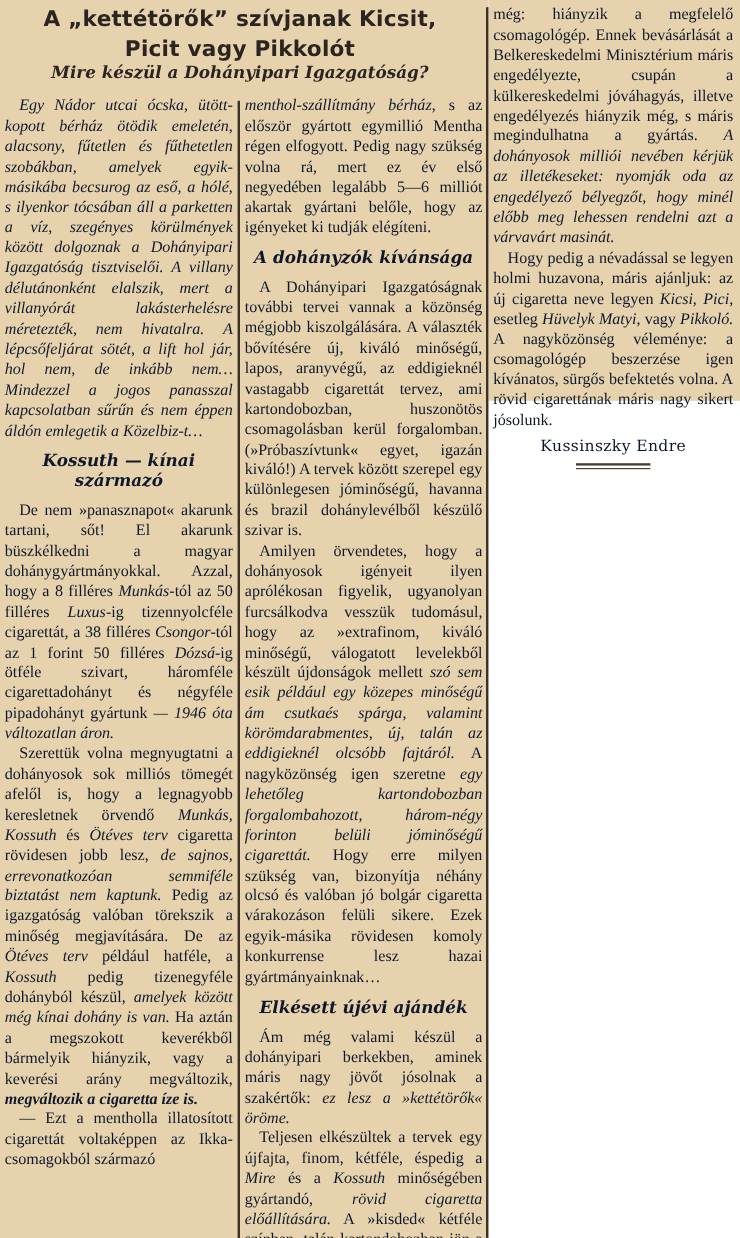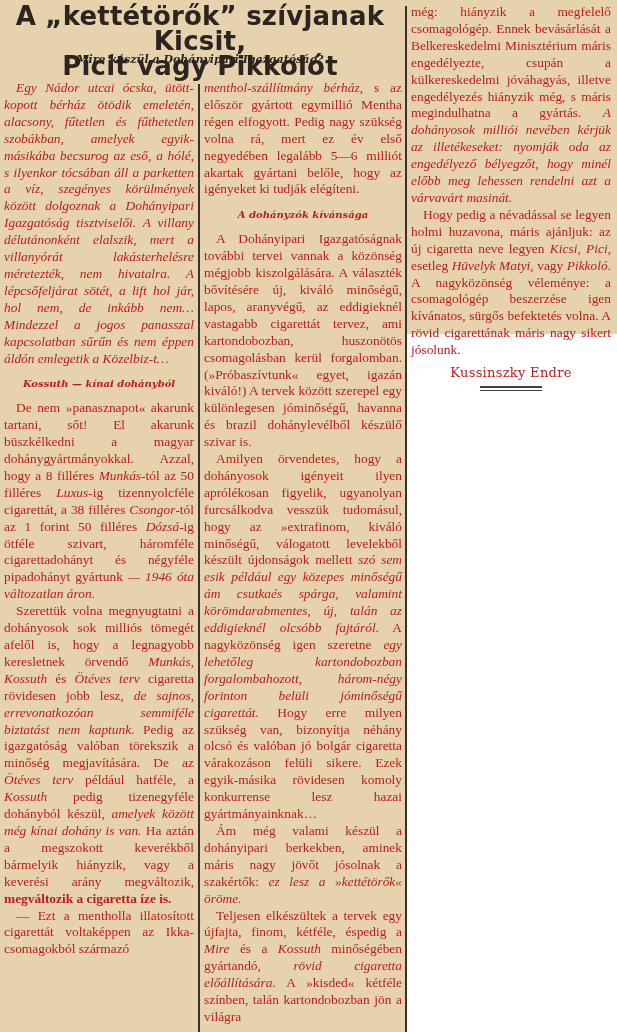--- a/index.html
+++ b/index.html
@@ -15,40 +15,40 @@
   .clip-right {
     position:absolute; left:407px; top:0; width:210px; height:334px;
     background:#e6d3ae;
   }
   .rule-v {
     position:absolute; width:2px; background:#3b3127;
   }
   .headline {
     position:absolute; left:0; top:0; width:400px; text-align:center;
     font-family:"DejaVu Sans", sans-serif; font-weight:bold; color:#2b2420;
-    font-size:26px; line-height:25px; letter-spacing:0.2px;
+    font-size:18px; line-height:25px; letter-spacing:0.2px;
   }
   .headline .h1 { margin-top:4px; }
   .subhead {
     position:absolute; left:0; top:53px; width:400px; text-align:center;
     font-family:"DejaVu Serif", serif; font-weight:bold; font-style:italic;
-    font-size:11px; color:#2b2420;
+    font-size:14px; color:#2b2420;
   }
   .col {
-    position:absolute; font-family:"Liberation Serif", serif; color:#b91c1c;
+    position:absolute; font-family:"Liberation Serif", serif; color:#0f172a;
     font-size:13.4px; line-height:16.9px; text-align:justify;
     hyphens:manual;
   }
   .col p { margin:0; text-indent:12px; }
   .col p.noindent { text-indent:0; }
   .col .it { font-style:italic; }
-  .col .bi { font-weight:bold; }
+  .col .bi { font-style:italic; font-weight:bold; }
   .sec {
     font-family:"DejaVu Serif", serif; font-weight:bold; font-style:italic;
-    text-align:center; font-size:10px; margin:9px 0 7px 0; text-indent:0;
+    text-align:center; font-size:14px; margin:9px 0 7px 0; text-indent:0;
   }
   .sig {
     text-align:center; font-weight:normal; font-family:"DejaVu Serif", serif;
     font-size:13px; margin-top:6px; letter-spacing:0.3px;
   }
   .sig-rule { width:62px; margin:4px auto 0 auto; border-top:2px solid #4a3f36; border-bottom:1px solid #4a3f36; height:2px; }
 </style>
 </head>
 <body>
 
@@ -60,31 +60,32 @@
 <div class="rule-v" style="left:405px; top:6px; height:1026px;"></div>
 
 <div class="headline">
   <div class="h1">A „kettétörők” szívjanak Kicsit,</div>
   <div>Picit vagy Pikkolót</div>
 </div>
 <div class="subhead">Mire készül a Dohányipari Igazgatóság?</div>
 
 <div class="col" style="left:4px; top:80px; width:190px;">
   <p class="it">Egy Nádor utcai ócska, ütött-kopott bérház ötödik emeletén, alacsony, fűtetlen és fűthetetlen szobákban, amelyek egyik-másikába becsurog az eső, a hólé, s ilyenkor tócsában áll a parketten a víz, szegényes körülmények között dolgoznak a Dohányipari Igazgatóság tisztviselői. A villany délutánonként elalszik, mert a villanyórát lakásterhelésre méretezték, nem hivatalra. A lépcsőfeljárat sötét, a lift hol jár, hol nem, de inkább nem… Mindezzel a jogos panasszal kapcsolatban sűrűn és nem éppen áldón emlegetik a Közelbiz-t…</p>
-  <div class="sec">Kossuth — kínai dohányból</div>
+  <div class="sec">Kossuth — kínai származó</div>
   <p><span>De nem »panasznapot« akarunk tartani, sőt! El akarunk büszkélkedni a magyar dohánygyártmányokkal. Azzal, hogy a 8 filléres </span><span class="it">Munkás</span><span>-tól az 50 filléres </span><span class="it">Luxus</span><span>-ig tizennyolcféle cigarettát, a 38 filléres </span><span class="it">Csongor</span><span>-tól az 1 forint 50 filléres </span><span class="it">Dózsá</span><span>-ig ötféle szivart, háromféle cigarettadohányt és négyféle pipadohányt gyártunk </span><span class="it">— 1946 óta változatlan áron.</span></p>
   <p><span>Szerettük volna megnyugtatni a dohányosok sok milliós tömegét afelől is, hogy a legnagyobb keresletnek örvendő </span><span class="it">Munkás, Kossuth</span><span> és </span><span class="it">Ötéves terv</span><span> cigaretta rövidesen jobb lesz, </span><span class="it">de sajnos, errevonatkozóan semmiféle biztatást nem kaptunk.</span><span> Pedig az igazgatóság valóban törekszik a minőség megjavítására. De az </span><span class="it">Ötéves terv</span><span> például hatféle, a </span><span class="it">Kossuth</span><span> pedig tizenegyféle dohányból készül, </span><span class="it">amelyek között még kínai dohány is van.</span><span> Ha aztán a megszokott keverékből bármelyik hiányzik, vagy a keverési arány megváltozik, </span><span class="bi">megváltozik a cigaretta íze is.</span></p>
   <p><span>— Ezt a mentholla illatosított cigarettát voltaképpen az Ikka-csomagokból származó </span></p>
 </div>
 
 <div class="col" style="left:204px; top:80px; width:198px;">
   <p class="noindent"><span class="it">menthol-szállítmány bérház</span><span>, s az először gyártott egymillió Mentha régen elfogyott. Pedig nagy szükség volna rá, mert ez év első negyedében legalább 5—6 milliót akartak gyártani belőle, hogy az igényeket ki tudják elégíteni.</span></p>
   <div class="sec">A dohányzók kívánsága</div>
   <p>A Dohányipari Igazgatóságnak további tervei vannak a közönség mégjobb kiszolgálására. A választék bővítésére új, kiváló minőségű, lapos, aranyvégű, az eddigieknél vastagabb cigarettát tervez, ami kartondobozban, huszonötös csomagolásban kerül forgalomban. (»Próbaszívtunk« egyet, igazán kiváló!) A tervek között szerepel egy különlegesen jóminőségű, havanna és brazil dohánylevélből készülő szivar is.</p>
   <p><span>Amilyen örvendetes, hogy a dohányosok igényeit ilyen aprólékosan figyelik, ugyanolyan furcsálkodva vesszük tudomásul, hogy az »extrafinom, kiváló minőségű, válogatott levelekből készült újdonságok mellett </span><span class="it">szó sem esik például egy közepes minőségű ám csutkaés spárga, valamint körömdarabmentes, új, talán az eddigieknél olcsóbb fajtáról.</span><span> A nagyközönség igen szeretne </span><span class="it">egy lehetőleg kartondobozban forgalombahozott, három-négy forinton belüli jóminőségű cigarettát.</span><span> Hogy erre milyen szükség van, bizonyítja néhány olcsó és valóban jó bolgár cigaretta várakozáson felüli sikere. Ezek egyik-másika rövidesen komoly konkurrense lesz hazai gyártmányainknak…</span></p>
+  <div class="sec">Elkésett újévi ajándék</div>
   <p><span>Ám még valami készül a dohányipari berkekben, aminek máris nagy jövőt jósolnak a szakértők: </span><span class="it">ez lesz a »kettétörők« öröme.</span></p>
   <p><span>Teljesen elkészültek a tervek egy újfajta, finom, kétféle, éspedig a </span><span class="it">Mire</span><span> és a </span><span class="it">Kossuth</span><span> minőségében gyártandó, </span><span class="it">rövid cigaretta előállítására.</span><span> A »kisded« kétféle színben, talán kartondobozban jön a világra </span></p>
 </div>
 
 <div class="col" style="left:411px; top:4px; width:200px;">
   <p class="noindent"><span>még: hiányzik a megfelelő csomagológép. Ennek bevásárlását a Belkereskedelmi Minisztérium máris engedélyezte, csupán a külkereskedelmi jóváhagyás, illetve engedélyezés hiányzik még, s máris megindulhatna a gyártás. </span><span class="it">A dohányosok milliói nevében kérjük az illetékeseket: nyomják oda az engedélyező bélyegzőt, hogy minél előbb meg lehessen rendelni azt a várvavárt masinát.</span></p>
   <p><span>Hogy pedig a névadással se legyen holmi huzavona, máris ajánljuk: az új cigaretta neve legyen </span><span class="it">Kicsi, Pici,</span><span> esetleg </span><span class="it">Hüvelyk Matyi,</span><span> vagy </span><span class="it">Pikkoló.</span><span> A nagyközönség véleménye: a csomagológép beszerzése igen kívánatos, sürgős befektetés volna. A rövid cigarettának máris nagy sikert jósolunk.</span></p>
   <div class="sig">Kussinszky Endre</div>
   <div class="sig-rule"></div>
 </div>

